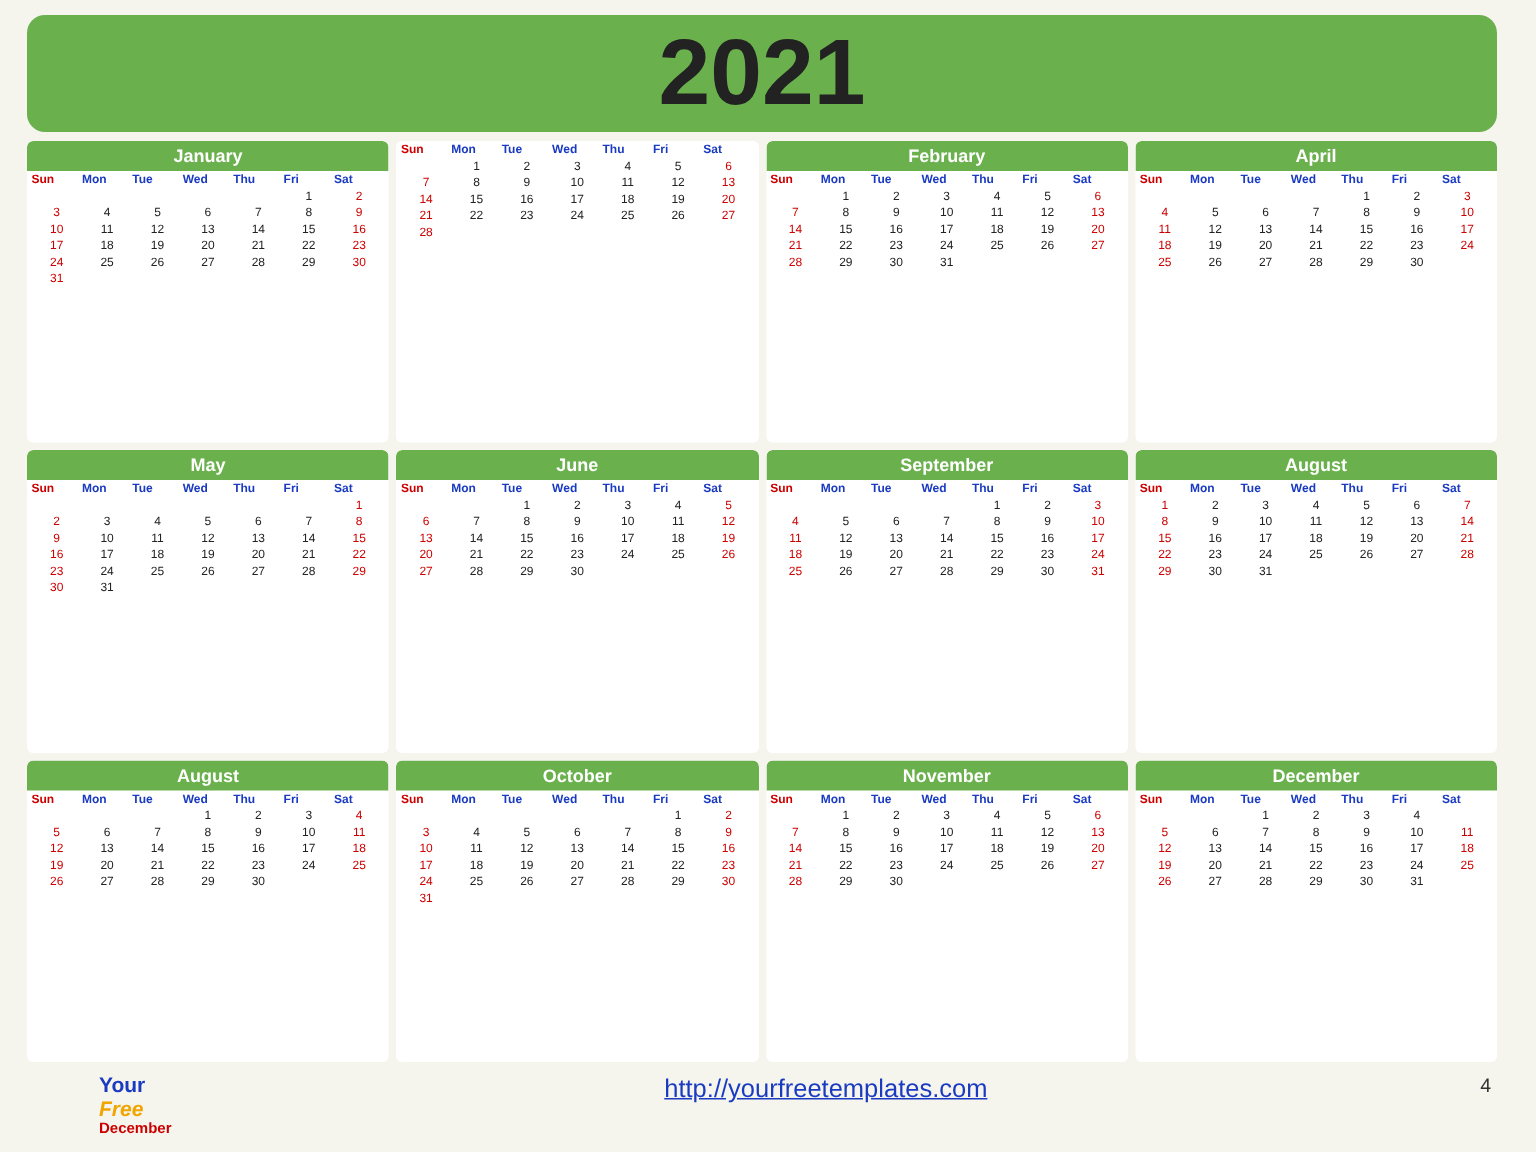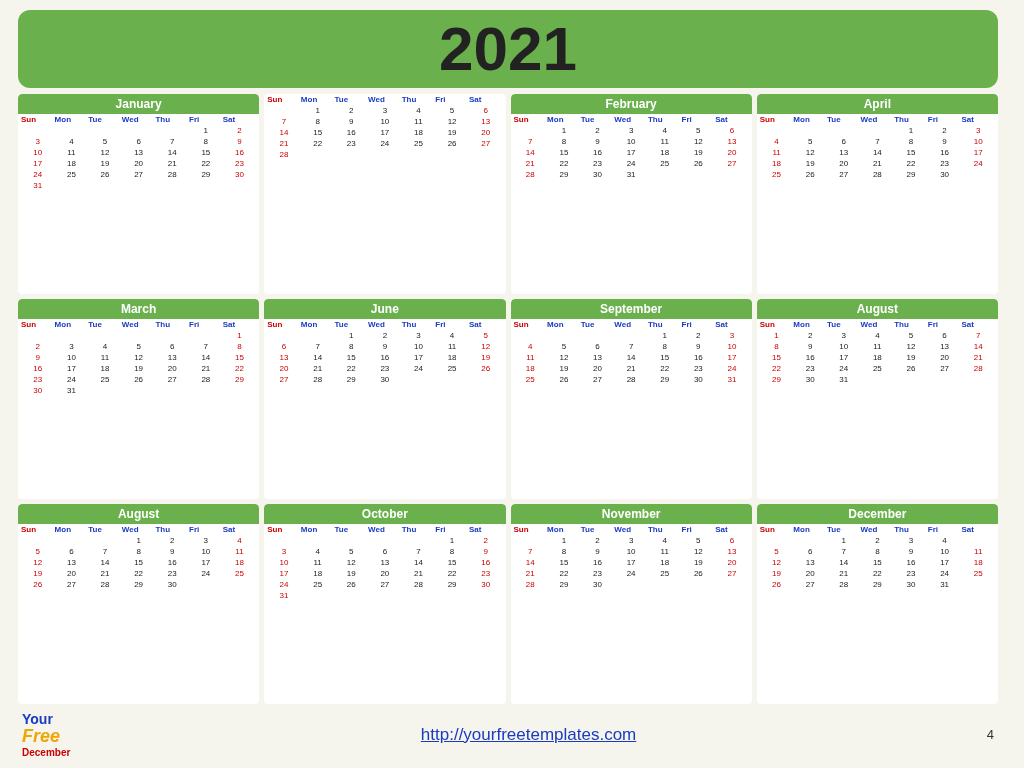--- a/index.html
+++ b/index.html
@@ -80,22 +80,23 @@
     .day {
       font-size: 8px;
       padding: 1px 0;
       color: #222;
     }
     .day.sun { color: #cc0000; }
     .day.sat { color: #cc0000; }
     .footer {
       display: flex;
       justify-content: space-between;
-      align-items: center;
+      align-items: flex-start;
       padding: 2px 4px;
+      margin-left: 44px;
     }
     .logo {
       display: flex;
       flex-direction: column;
       font-size: 11px;
       font-weight: bold;
       line-height: 1.1;
     }
     .footer-link { color: #1a3bc1; font-size: 17px; text-decoration: underline; }
     .footer-page { color: #333; font-size: 13px; }
@@ -331,21 +332,21 @@
             <div class="day mon"></div>
             <div class="day tue"></div>
             <div class="day wed"></div>
             <div class="day thu"></div>
             <div class="day fri"></div>
             <div class="day sat"></div>
           </div>
         </div>
       </div>
       <div class="month-block">
-        <div class="month-header">March</div>
+        <div class="month-header">May</div>
         <div class="month-body">
           <div class="day-headers">
             <span class="sun">Sun</span>
             <span class="mon">Mon</span>
             <span class="tue">Tue</span>
             <span class="wed">Wed</span>
             <span class="thu">Thu</span>
             <span class="fri">Fri</span>
             <span class="sat">Sat</span>
           </div>
@@ -798,19 +799,19 @@
             <div class="day thu"></div>
             <div class="day fri"></div>
             <div class="day sat"></div>
           </div>
         </div>
       </div>
     </div>
   <div class="footer">
     <div class="logo">
       <span style="color:#1a3bc1;font-size:14px;font-weight:bold;">Your</span>
-      <span style="color:#f0a500;font-size:18px;font-weight:bold;font-style:italic;">Free</span>
+      <span style="color:#f0a500;font-size:14px;font-weight:bold;font-style:italic;">Free</span>
       <span style="color:#cc0000;font-size:10px;font-weight:bold;">December</span>
     </div>
     <a class="footer-link">http://yourfreetemplates.com</a>
     <span class="footer-page">4</span>
   </div>
 </div>
 
 </body></html>

